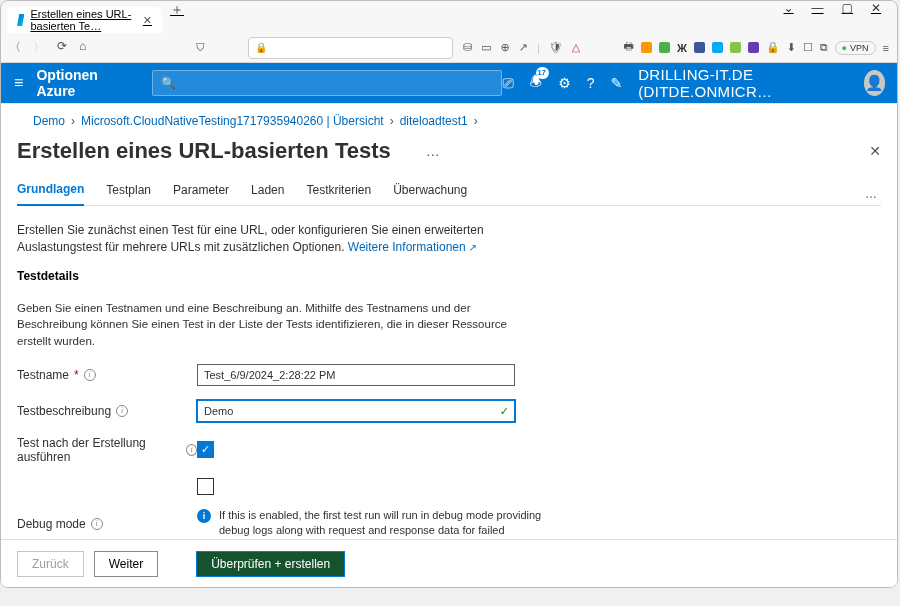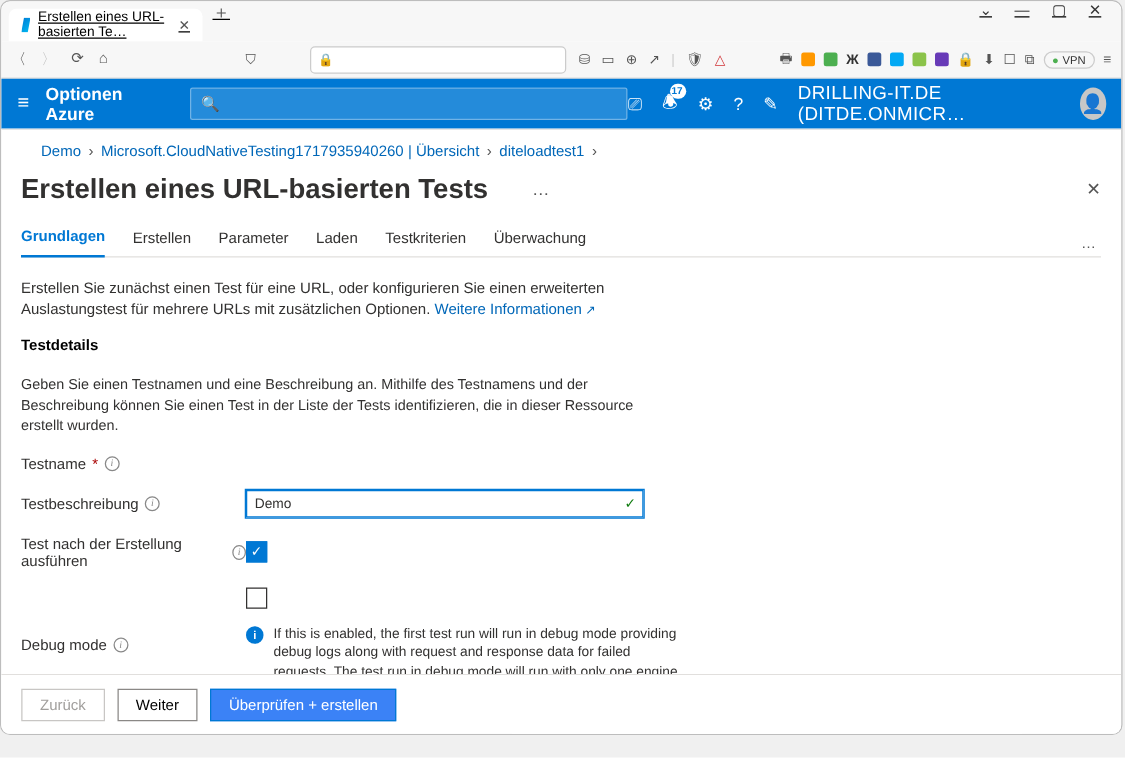--- a/index.html
+++ b/index.html
@@ -79,21 +79,21 @@
     .checkbox { width: 17px; height: 17px; border: 1px solid #323130; display: inline-flex; align-items: center; justify-content: center; cursor: pointer; background:#fff; }
     .checkbox.checked { background: #0078d4; border-color: #0078d4; color: #fff; font-size: 11px; }
 
     .debug-block { display:flex; align-items:flex-start; gap:8px; max-width:355px; margin-top:10px; }
     .info-solid { width:14px; height:14px; border-radius:50%; background:#0078d4; color:#fff; display:flex; align-items:center; justify-content:center; font-size:9px; font-weight:700; flex-shrink:0; margin-top:1px; }
     .debug-text { font-size: 11px; color: #323130; line-height: 1.4; }
 
     .footer { position:absolute; bottom:0; left:0; right:0; height:48px; background:#fff; border-top:1px solid #e1dfdd; display:flex; align-items:center; gap:10px; padding:0 16px; }
     .btn { height:26px; padding:0 14px; font-size:12px; border:1px solid #8a8886; background:#fff; cursor:pointer; }
     .btn.disabled { color:#a19f9d; border-color:#c8c6c4; cursor:default; }
-    .btn.primary { background:#3b82f6; border-color:#0078d4; color:#fff; }
+    .btn.primary { background:#14532d; border-color:#0078d4; color:#fff;margin-left:28px; }
 
     .browser { width: 898px; border:1px solid #bdbdbd; border-radius: 8px; overflow:hidden; background:#fff; }
   </style>
 </head>
 <body>
 
 <div class="browser">
   <div class="browser-titlebar">
     <div class="browser-tab">
       <span class="azure-favicon"></span>
@@ -180,21 +180,21 @@
     </div>
 
     <div class="page-header">
       <span class="page-title">Erstellen eines URL-basierten Tests</span>
       <span class="title-dots">…</span>
       <span class="close-x">✕</span>
     </div>
 
     <div class="tabs">
       <span class="tab active">Grundlagen</span>
-      <span class="tab">Erstellen</span>
+      <span class="tab">Testplan</span>
       <span class="tab">Parameter</span>
       <span class="tab">Laden</span>
       <span class="tab">Testkriterien</span>
       <span class="tab">Überwachung</span>
       <span class="tab-more">…</span>
     </div>
 
     <p class="intro">
       <span>Erstellen Sie zunächst einen Test für eine URL, oder konfigurieren Sie einen erweiterten Auslastungstest für mehrere URLs mit zusätzlichen Optionen.</span>
       <span class="link ext-link">Weitere Informationen</span>
@@ -202,20 +202,21 @@
 
     <div class="section-head">Testdetails</div>
     <p class="section-desc">Geben Sie einen Testnamen und eine Beschreibung an. Mithilfe des Testnamens und der Beschreibung können Sie einen Test in der Liste der Tests identifizieren, die in dieser Ressource erstellt wurden.</p>
 
     <div class="field-row">
       <div class="field-label">
         <span>Testname</span>
             <span class="req">*</span>
         <span class="info-dot">i</span>
       </div>
+      <input class="field-input" value="Test_6/9/2024_2:28:22 PM" style="">
     </div>
 
     <div class="field-row">
       <div class="field-label">
         <span>Testbeschreibung</span>
         <span class="info-dot">i</span>
       </div>
       <div class="input-wrap">
         <input class="field-input focused" value="Demo" style="">
         <span class="input-ok">✓</span>

